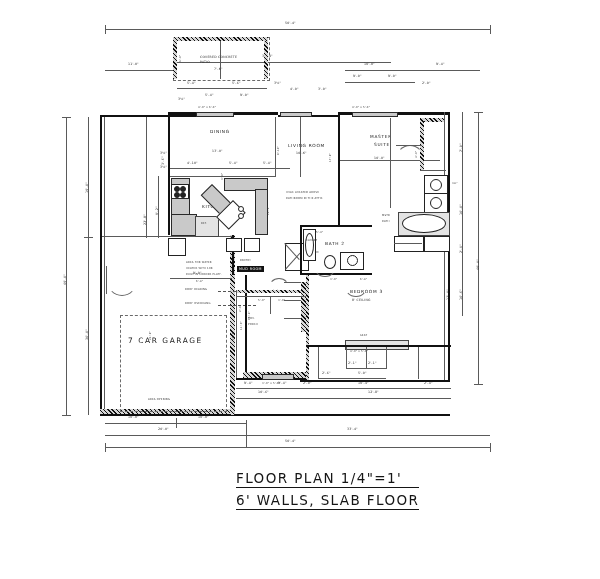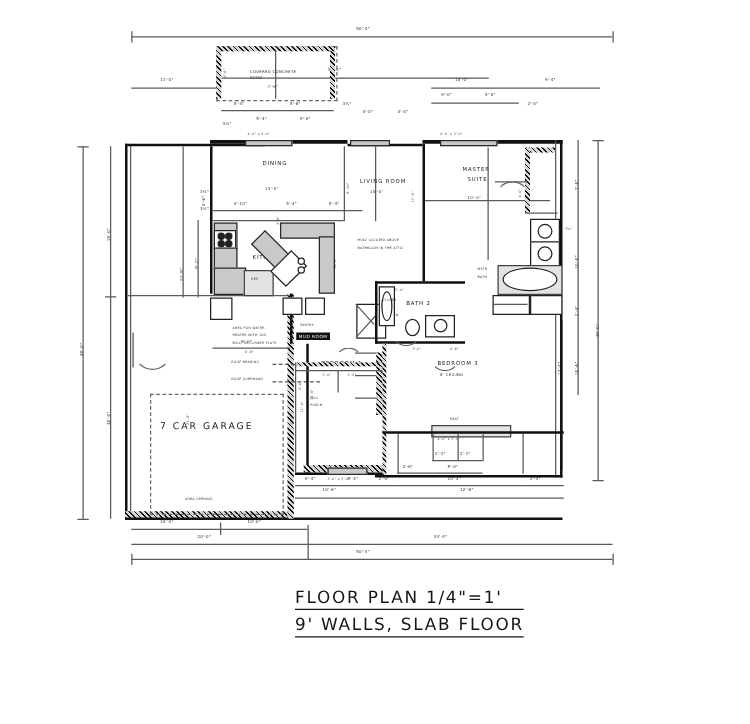--- a/index.html
+++ b/index.html
@@ -387,16 +387,16 @@
   <div class="ln v thin" style="left:318px;top:347px;height:32px;"></div>
   <div class="ln v thin" style="left:418px;top:347px;height:32px;"></div>
 
   <div class="ln h thin" style="left:236px;top:296px;width:70px;"></div>
   <div class="ln v thin" style="left:270px;top:296px;height:18px;"></div>
   <div class="t tiny2" style="left:258px;top:300px;">5'-0"</div>
   <div class="t tiny2" style="left:278px;top:300px;">3'-0"</div>
 
   <div id="title">
     <div class="l1">FLOOR PLAN 1/4"=1'</div>
-    <div class="l3">9' WALLS, SLAB FLOOR</div>
+    <div class="l3">6' WALLS, SLAB FLOOR</div>
   </div>
 
 </div>
 
 </body></html>

